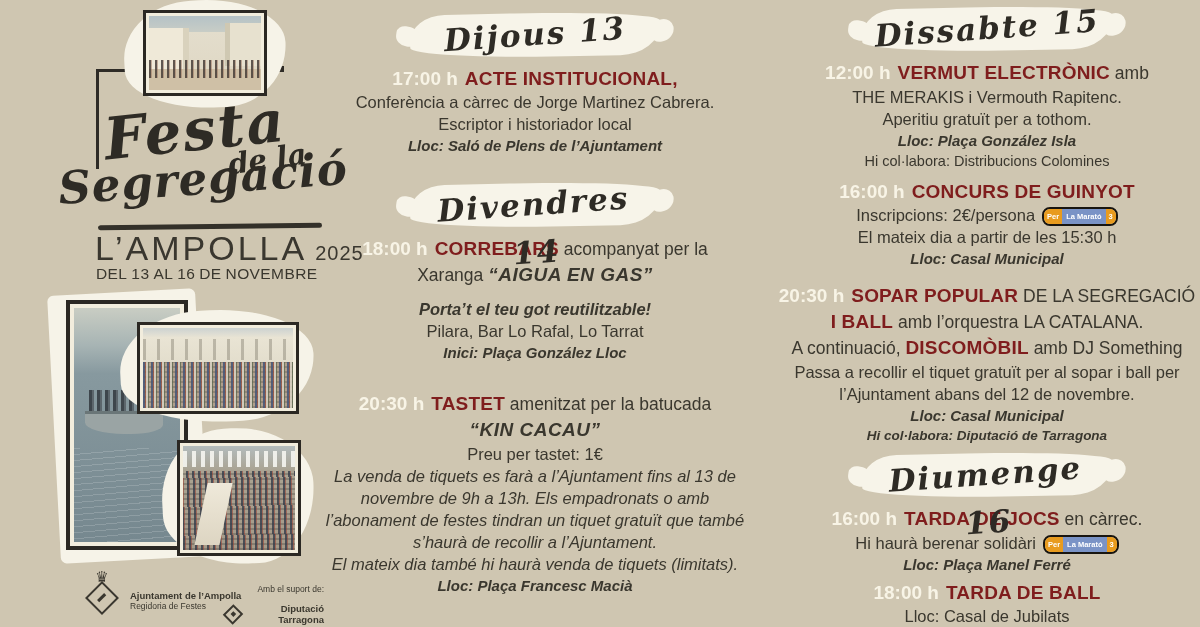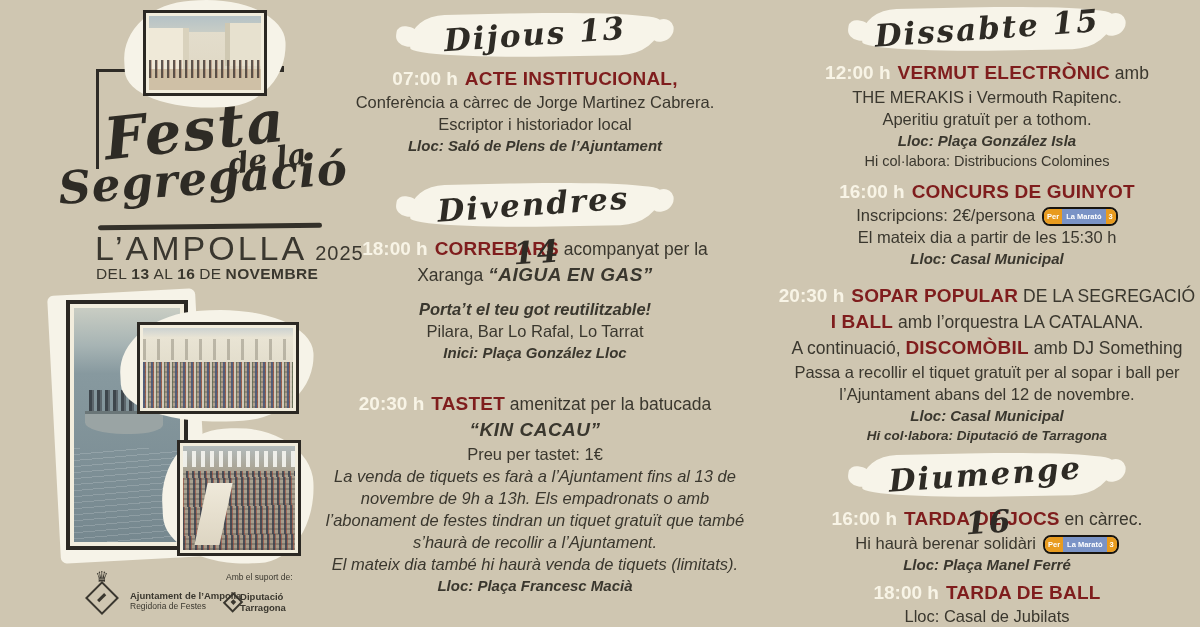--- a/index.html
+++ b/index.html
@@ -106,31 +106,31 @@
       repeating-linear-gradient(0deg, rgba(40,40,40,.25) 0 2px, transparent 2px 5px); }
   
   .t-festa { position:absolute; left:104px; top:96px; font-size:58px; transform:rotate(-6deg); letter-spacing:2px; }
   .t-dela  { position:absolute; left:228px; top:142px; font-size:29px; transform:rotate(-8deg); }
   .t-segregacio { position:absolute; left:58px; top:152px; font-size:45px; transform:rotate(-4deg); letter-spacing:1px; }
   .t-underline { position:absolute; left:98px; top:224px; width:224px; height:5px; background:#34312a; border-radius:3px; transform:rotate(-0.6deg); }
   .t-place { position:absolute; left:95px; top:229px; font-size:34px; letter-spacing:3px; color:#3a372f; white-space:nowrap; }
   .t-year { font-size:20px; letter-spacing:1px; margin-left:8px; }
   .t-dates { position:absolute; left:96px; top:265px; font-size:15.5px; letter-spacing:0.4px; white-space:nowrap; }
   .t-dates span { margin-right:4px; }
-  .t-dates .bold { font-weight:700;margin-top:24px; }
+  .t-dates .bold { font-weight:400;margin-top:24px; }
   
   .footer { position:absolute; left:74px; top:566px; width:250px; }
   .aj { position:absolute; left:8px; top:4px; width:40px; text-align:center; }
   .crown { font-size:15px; line-height:14px; color:#3a372f; }
   .diamond { width:20px; height:20px; border:2px solid #3a372f; transform:rotate(45deg); margin:2px auto 0 auto; position:relative; }
   .diamond::after { content:""; position:absolute; left:8px; top:5px; width:3px; height:10px; background:#3a372f; }
   .aj-text { position:absolute; left:56px; top:24px; text-align:left; }
   .f-bold { font-size:9.5px; font-weight:700; line-height:11px; }
   .f-sub { font-size:8.5px; line-height:10px; }
-  .support { position:absolute; left:152px; top:6px; text-align:left; }
+  .support { position:absolute; left:152px; top:18px; text-align:right; }
   .f-sup { font-size:8.5px; line-height:10px; margin-bottom:9px; }
   .dip-row { display:flex; align-items:center; }
   .dip-icon { width:11px; height:11px; border:2px solid #3a372f; transform:rotate(45deg); position:relative; }
   .dip-icon::after { content:""; position:absolute; left:3px; top:3px; width:4px; height:4px; background:#3a372f; }
 </style>
 </head>
 <body>
 
 <div class="poster">
 
@@ -206,21 +206,21 @@
       </div>
     </div>
   </div>
 
   <div class="col" style="left:318px; top:10px; width:434px;">
     <div class="dayh">
       <div class="brush"></div>
       <div class="script dayname">Dijous 13</div>
     </div>
     <div class="event">
-      <p class="l1"><span class="time">07:00 h</span><b class="tt">ACTE INSTITUCIONAL,</b></p>
+      <p class="l1"><span class="time">17:00 h</span><b class="tt">ACTE INSTITUCIONAL,</b></p>
       <p class="bl">Conferència a càrrec de Jorge Martinez Cabrera.</p>
       <p class="bl">Escriptor i historiador local</p>
       <p class="loc">Lloc: Saló de Plens de l’Ajuntament</p>
     </div>
   </div>
 
   <div class="col" style="left:318px; top:180px; width:434px;">
     <div class="dayh">
       <div class="brush"></div>
       <div class="script dayname">Divendres 14</div>

